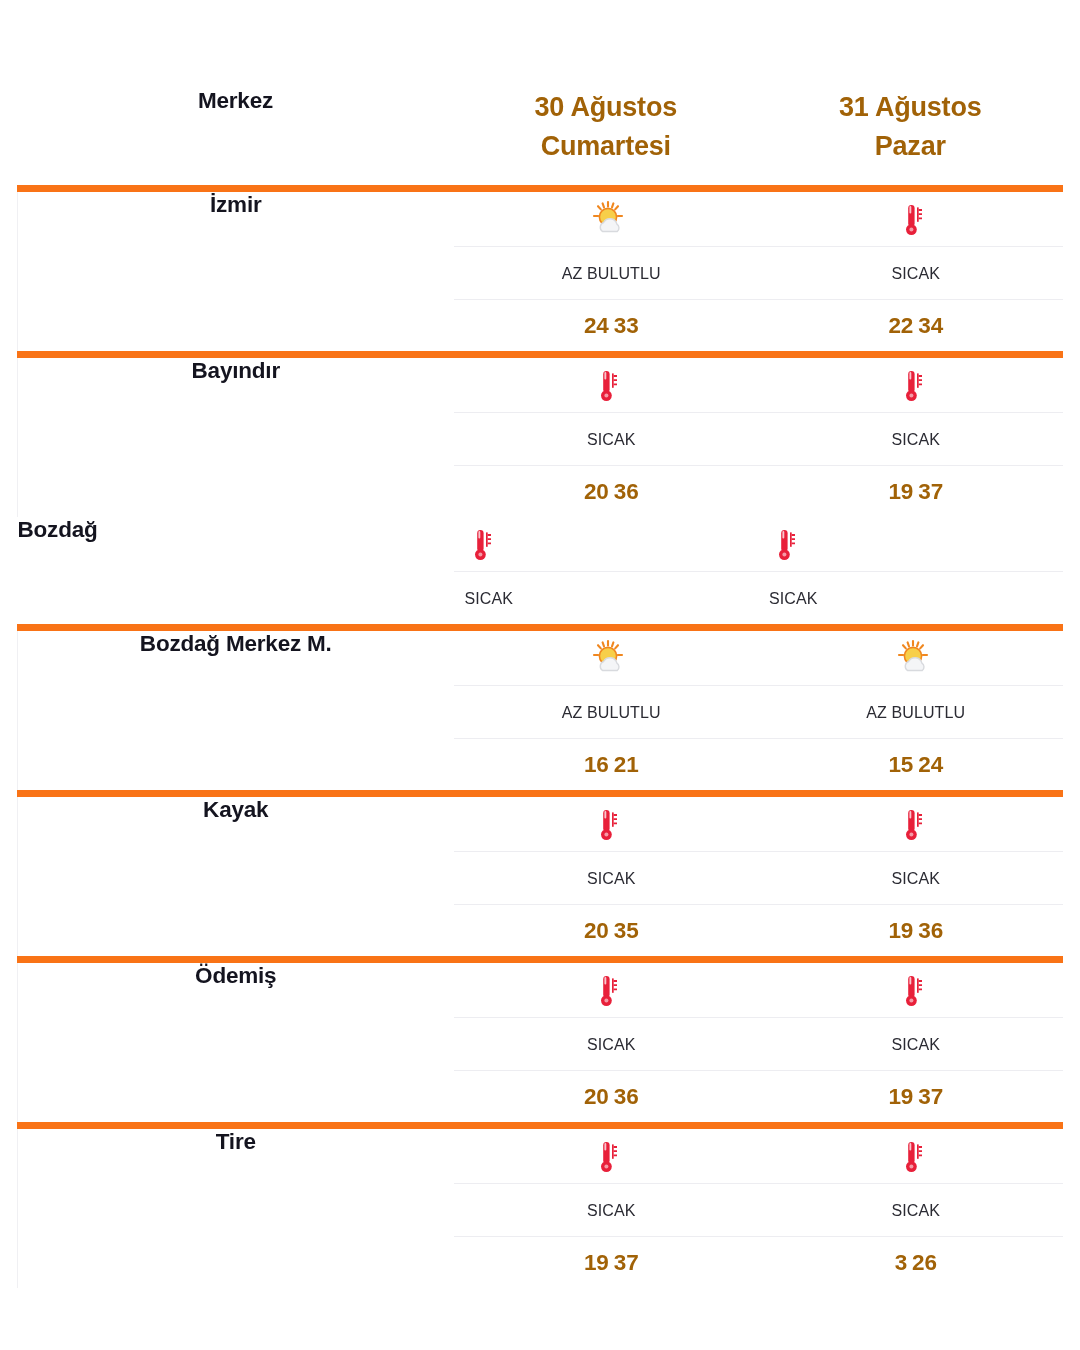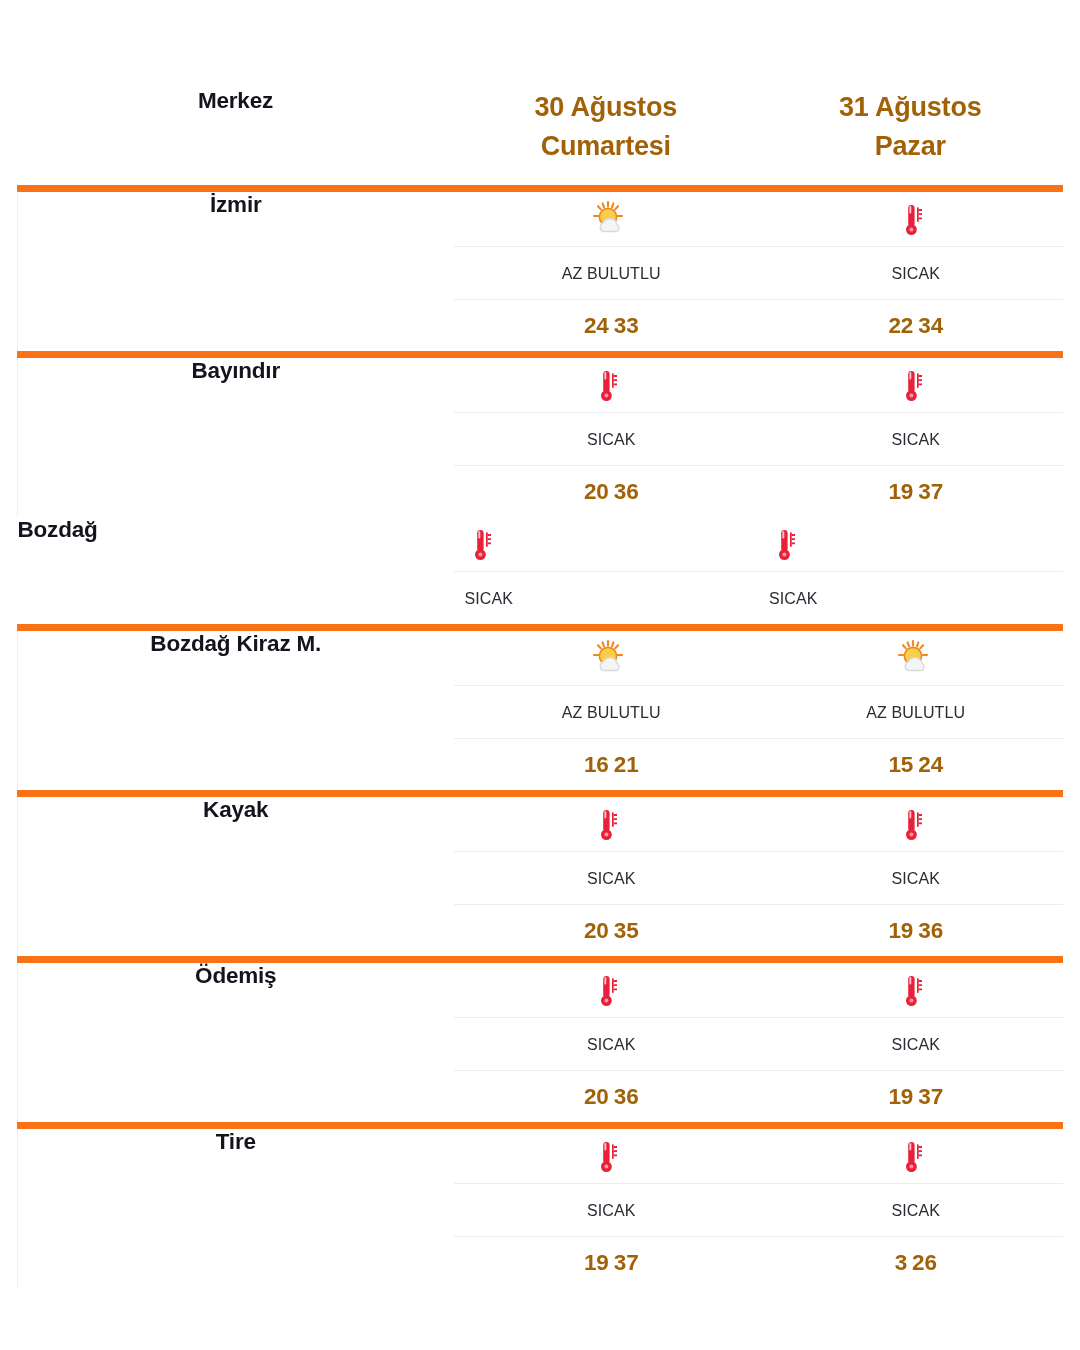--- a/index.html
+++ b/index.html
@@ -234,21 +234,21 @@
                   <rect x="13.4" y="6.0" width="1.9" height="7.5" rx="0.9" fill="#ffffff" opacity="0.75"></rect>
                   <circle cx="15.4" cy="29.6" r="5.4" fill="#e8203a"></circle>
                   <circle cx="15.4" cy="29.6" r="2.0" fill="#ffffff" opacity="0.55"></circle>
                   <path d="M22.6 9.0 h3.4 v1.9 h-3.4z M22.6 13.2 h3.4 v1.9 h-3.4z M22.6 17.4 h3.4 v1.9 h-3.4z" fill="#e8203a"></path>
                   <rect x="21.0" y="7.4" width="1.7" height="14.4" fill="#e8203a"></rect>
                 </svg></span></span>
             <span class="sub sub-cond">SICAK</span>
           </td>
         </tr>
         <tr class="station-row row-sep-top">
-          <td class="st-name bordered">Bozdağ Kiraz M.</td>
+          <td class="st-name bordered">Bozdağ Merkez M.</td>
           <td class="st-day">
             <span class="sub sub-icon"><span class="ico"><svg viewBox="0 0 40 40">
                   <g stroke="#f0871f" stroke-width="2.1" stroke-linecap="round">
                     <line x1="17" y1="2" x2="17" y2="6.5"></line>
                     <line x1="7.0" y1="6.2" x2="9.8" y2="9.4"></line>
                     <line x1="27.0" y1="6.2" x2="24.2" y2="9.4"></line>
                     <line x1="3" y1="16" x2="7.2" y2="16"></line>
                     <line x1="31" y1="16" x2="26.8" y2="16"></line>
                     <line x1="11.6" y1="3.4" x2="13.0" y2="7.3"></line>
                     <line x1="22.4" y1="3.4" x2="21.0" y2="7.3"></line>

